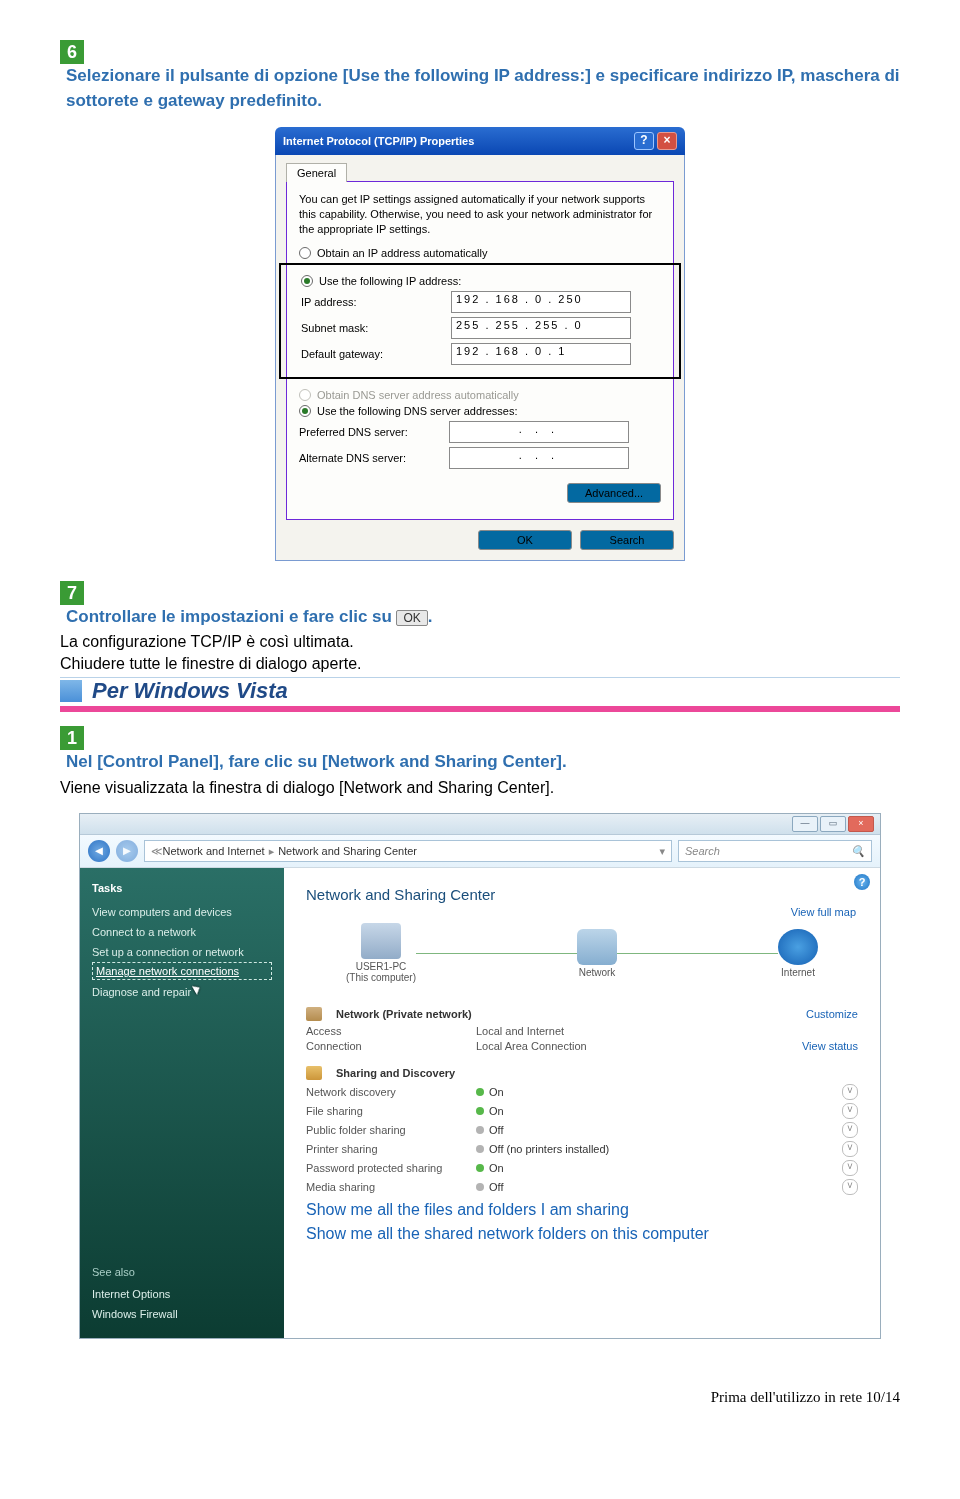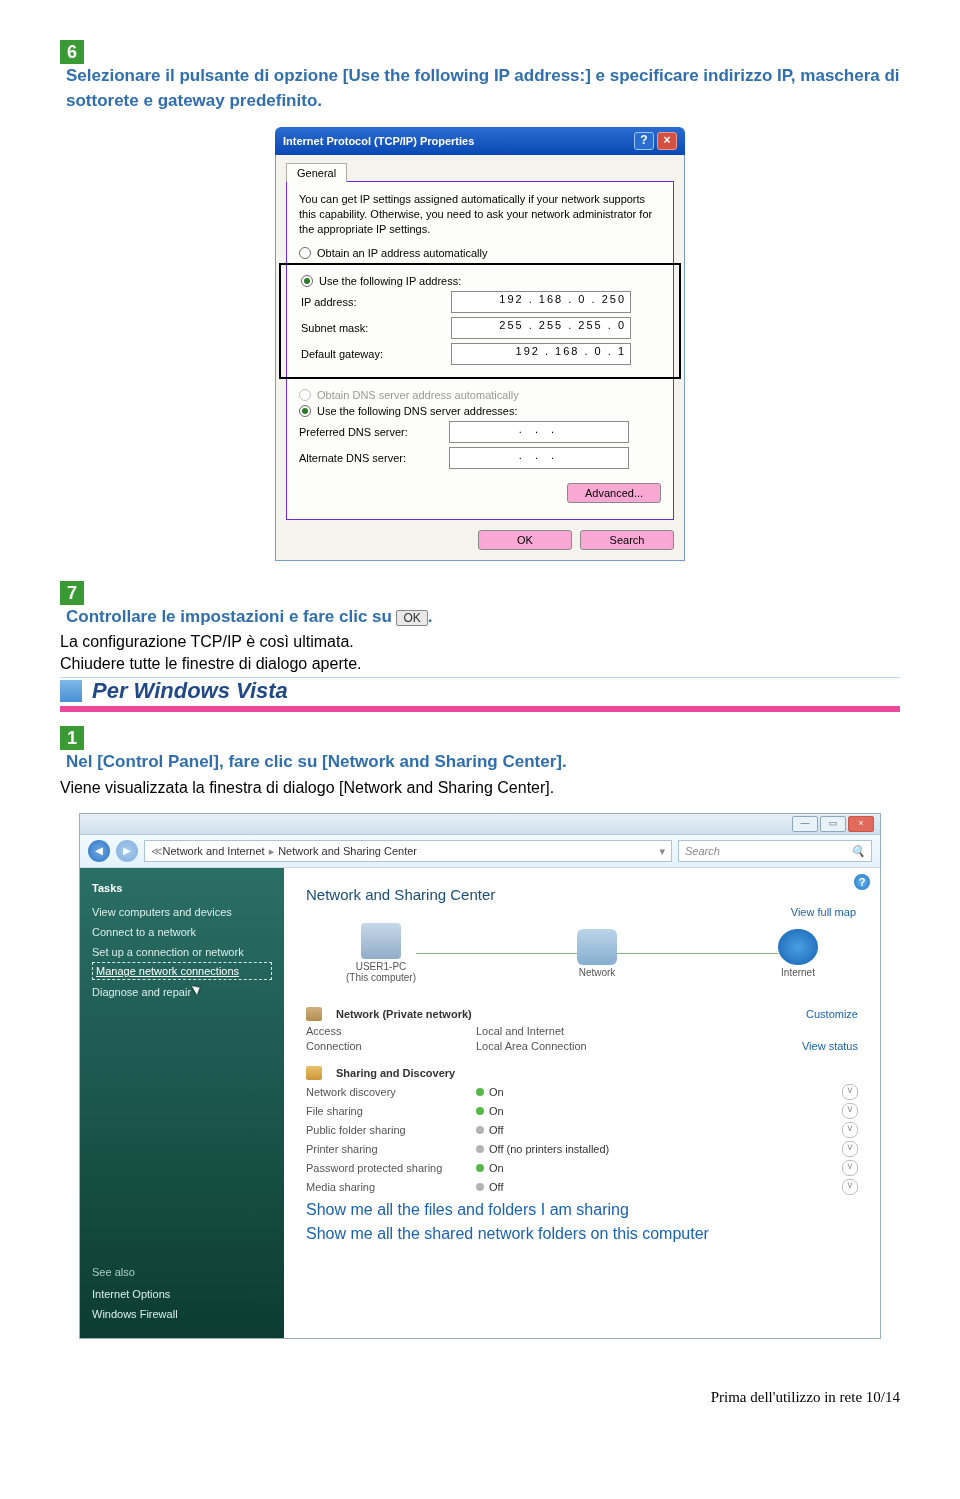--- a/index.html
+++ b/index.html
@@ -23,26 +23,26 @@
   .xp-close{background:#d35042;border:1px solid #e89a90;}
   .xp-body{background:#f4f3ee;border:1px solid #7a9bd1;border-top:none;padding:8px 10px 10px 10px;}
   .xp-tab{display:inline-block;background:#fdfdfb;border:1px solid #b0b0a8;border-bottom:none;padding:3px 10px;font-size:11px;}
   .xp-pane{background:#fdfdfb;border:1px solid #6d28d9;padding:10px 12px 16px 12px;margin-top:-1px;}
   .xp-info{font-size:11px;line-height:1.35;margin-bottom:10px;}
   .xp-radio{display:flex;align-items:center;gap:6px;margin:4px 0;font-size:11px;}
   .xp-radio .dot{width:10px;height:10px;border:1px solid #6a6a6a;border-radius:50%;position:relative;background:#fff;}
   .xp-radio .dot.sel::after{content:"";position:absolute;inset:2px;border-radius:50%;background:#2a7a28;}
   .xp-row{display:flex;align-items:center;margin:4px 0;}
   .xp-row label{width:150px;font-size:11px;}
-  .xp-row .ip{width:170px;height:18px;border:1px solid #8a8a8a;background:#fff;font-size:11px;text-align:right;letter-spacing:2px;padding:1px 4px;}
+  .xp-row .ip{width:170px;height:18px;border:1px solid #8a8a8a;background:#fff;font-size:11px;text-align:left;letter-spacing:2px;padding:1px 4px;}
   .xp-row .ip.empty{text-align:center;letter-spacing:5px;}
   .hl{border:2px solid #000;margin-left:-20px;margin-right:-20px;padding:6px 20px 8px 20px;}
   .disabled{color:#9a9a94;}
   .adv-row{text-align:right;margin-top:14px;}
-  .xp-btn{display:inline-block;min-width:68px;padding:3px 12px;border:1px solid #8a8a8a;border-radius:3px;background:#f9a8d4;font-size:11px;text-align:center;}
+  .xp-btn{display:inline-block;min-width:68px;padding:3px 12px;border:1px solid #8a8a8a;border-radius:3px;background:#0369a1;font-size:11px;text-align:center;}
   .xp-footer{display:flex;justify-content:flex-end;gap:8px;margin-top:10px;}
   
   .vista{width:800px;margin:16px auto 0 auto;border:1px solid #9aaebd;font-family:"Segoe UI",Tahoma,Arial,sans-serif;font-size:11px;color:#333;position:relative;}
   .vista-chrome{height:20px;background:linear-gradient(#e7eff5,#cfe0ec);border-bottom:1px solid #b6c9d8;display:flex;justify-content:flex-end;align-items:center;padding:0 6px;gap:2px;}
   .win-btn{width:24px;height:14px;border:1px solid #8ba8bf;border-radius:2px;background:#e9f2f9;font-size:9px;text-align:center;line-height:12px;color:#567;}
   .win-btn.close{background:#e26a5c;border-color:#c3584c;color:#fff;}
   .vista-nav{display:flex;align-items:center;gap:6px;padding:5px 8px;background:linear-gradient(#f3faff,#e5f2fb);border-bottom:1px solid #cdd9e2;}
   .nav-circ{width:22px;height:22px;border-radius:50%;background:radial-gradient(#6fa9e2,#2d73c5);color:#fff;text-align:center;line-height:22px;font-size:13px;}
   .addr{flex:1;height:20px;border:1px solid #a9c3d8;background:#fff;display:flex;align-items:center;padding:0 6px;font-size:11px;color:#333;}
   .addr .crumb-sep{color:#888;margin:0 4px;}

